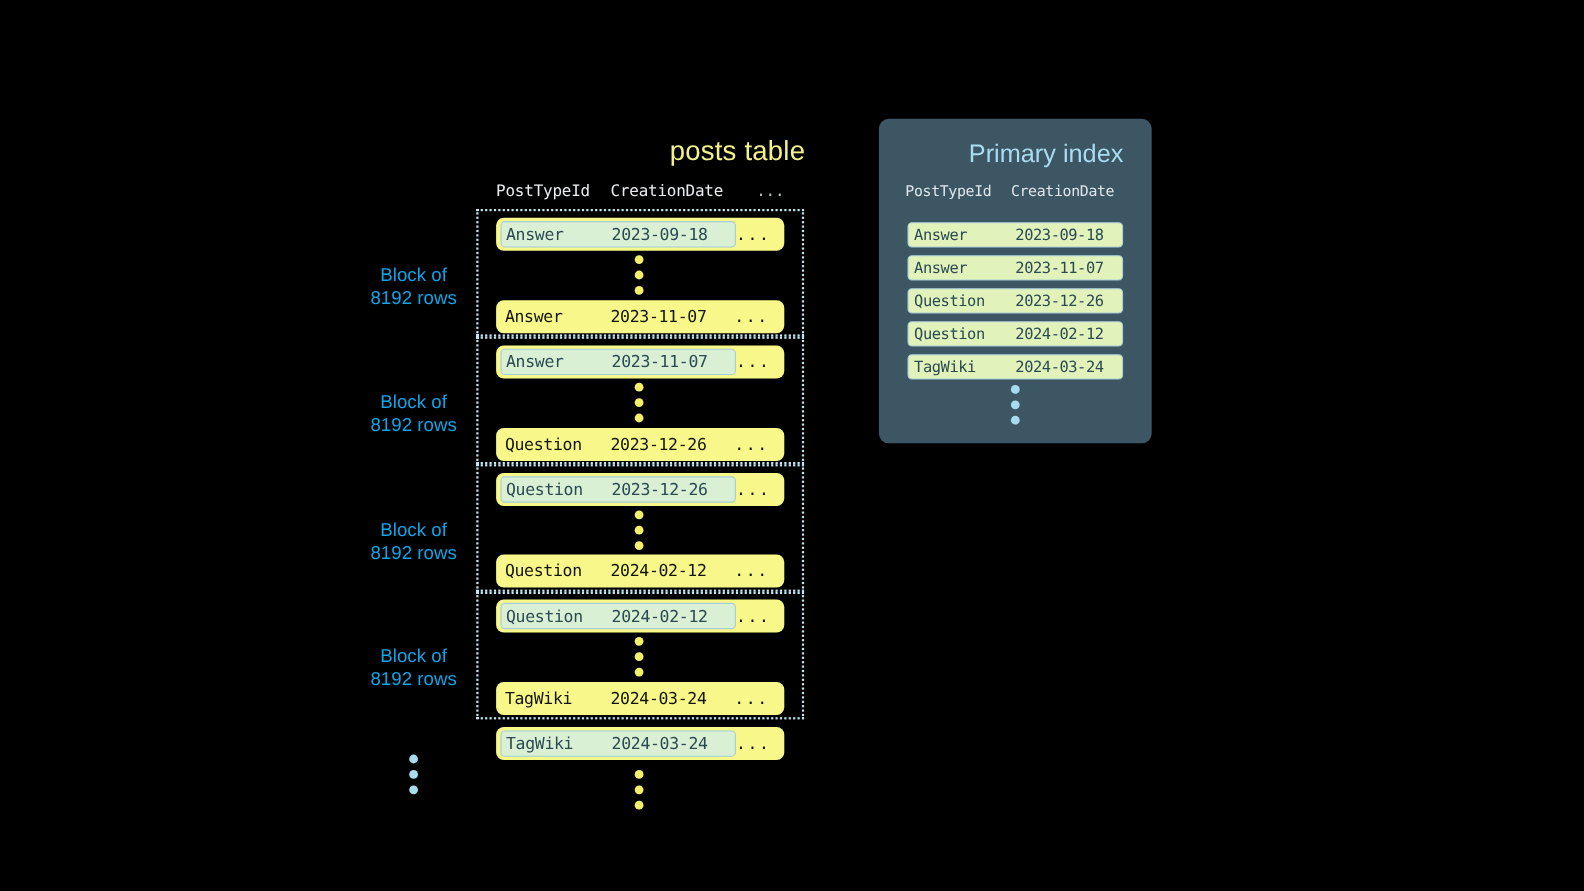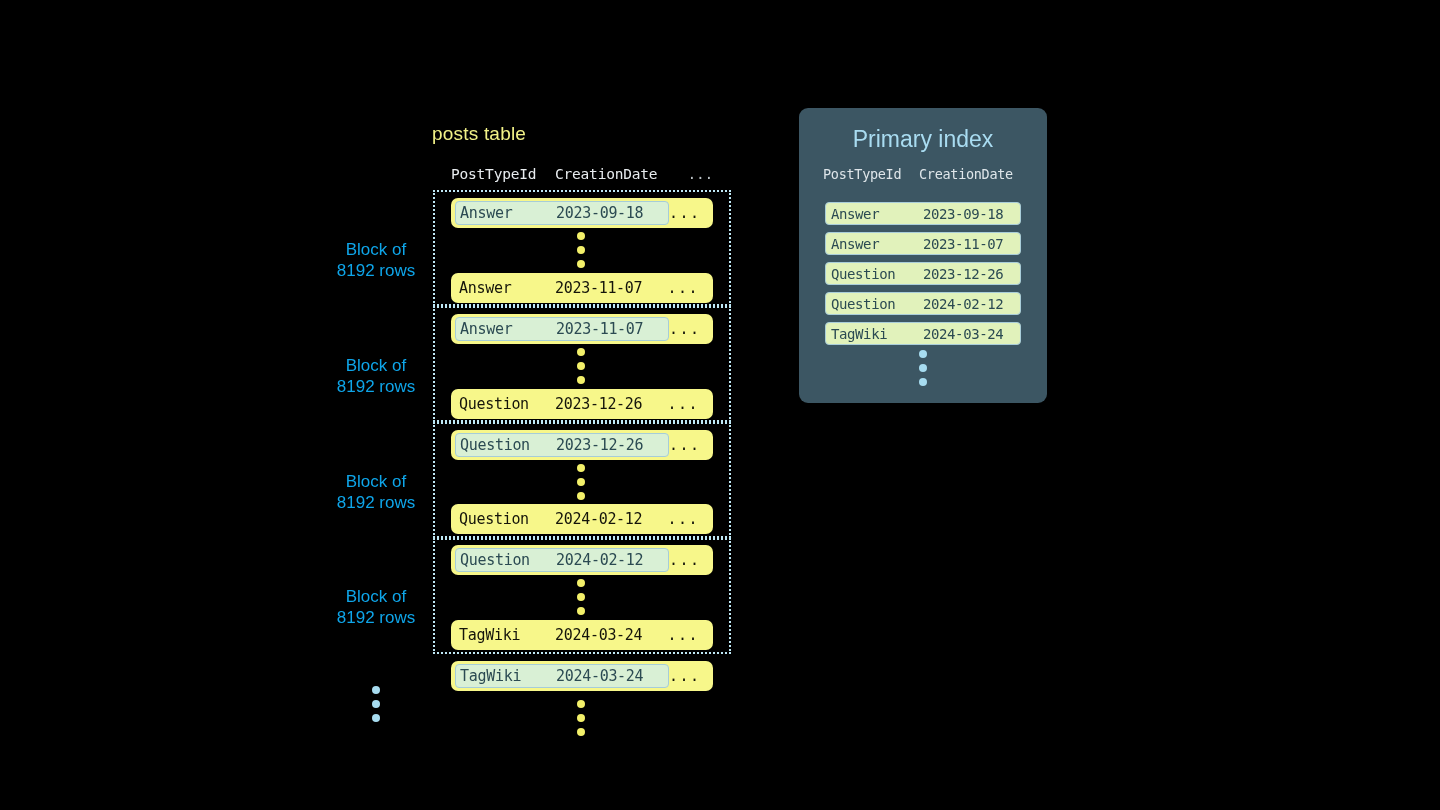--- a/index.html
+++ b/index.html
@@ -20,22 +20,22 @@
     position: absolute;
     inset: 0;
   }
 
   
   #posts-table-title {
     position: absolute;
     left: 432px;
     top: 123px;
     width: 300px;
-    text-align: left;
-    font-size: 19px;
+    text-align: right;
+    font-size: 25px;
     color: #f2f288;
     font-family: "Liberation Sans", sans-serif;
     letter-spacing: .2px;
   }
 
   #posts-col-headers {
     position: absolute;
     left: 451px;
     top: 166px;
     width: 262px;
@@ -137,20 +137,21 @@
   }
   #primary-index-title {
     position: absolute;
     left: 0;
     top: 18px;
     width: 100%;
     text-align: center;
     font-size: 23px;
     color: #a9dcf1;
     font-family: "Liberation Sans", sans-serif;
+    padding-left: 28px;
   }
   #index-col-headers {
     position: absolute;
     left: 24px;
     top: 58px;
     width: 200px;
     display: flex;
     font-family: "DejaVu Sans Mono", monospace;
     font-size: 13.5px;
     color: #dfe6ea;

